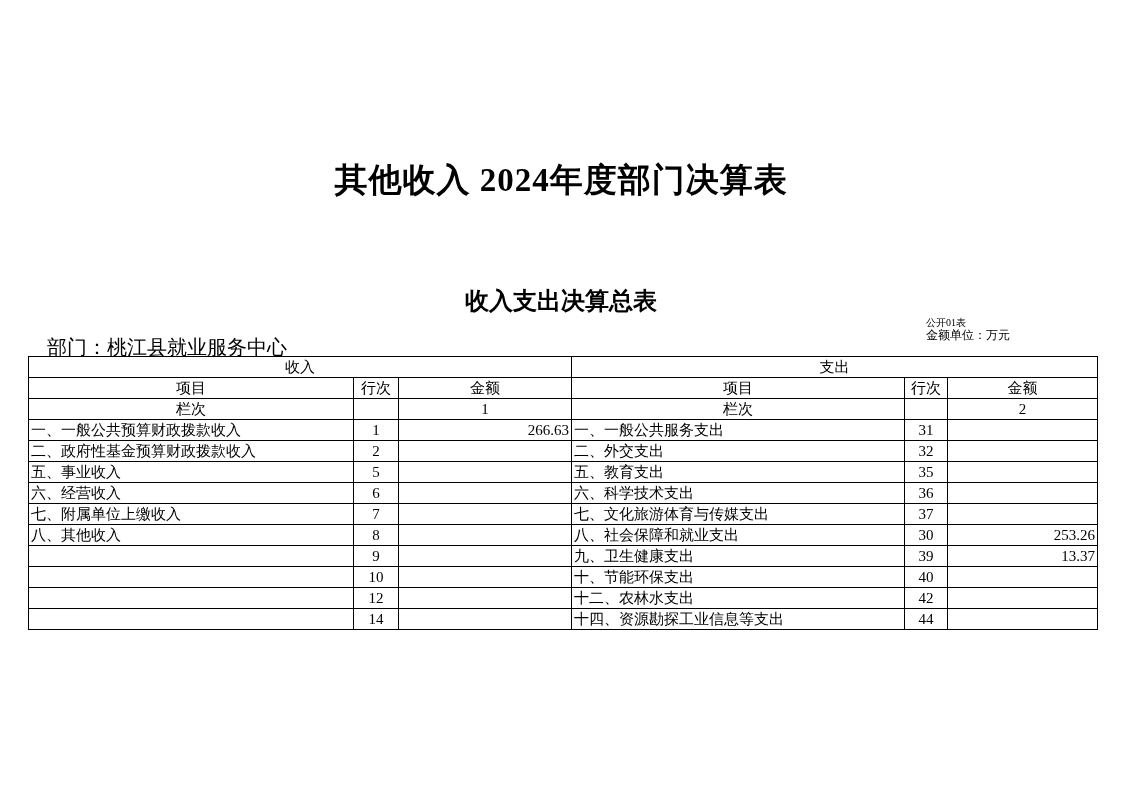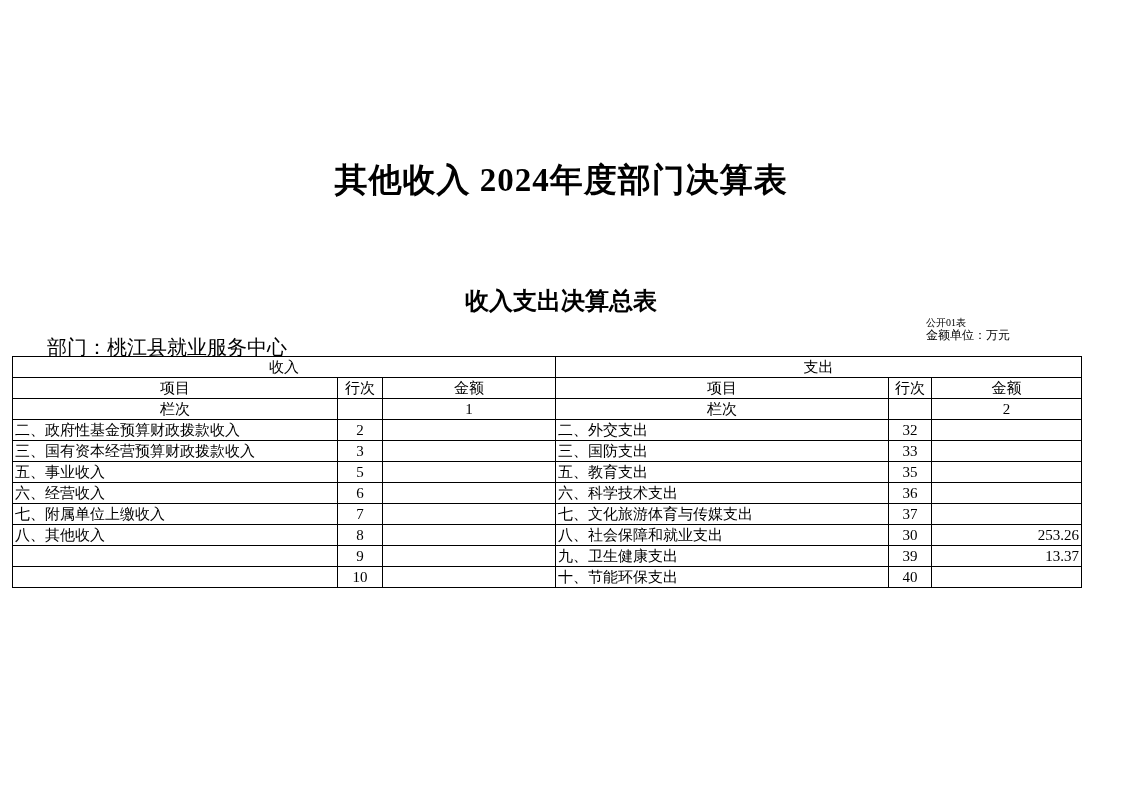--- a/index.html
+++ b/index.html
@@ -49,21 +49,21 @@
   }
   .unit {
     position: absolute;
     top: 327px;
     left: 926px;
     font-size: 12px;
   }
   table.summary {
     position: absolute;
     top: 356px;
-    left: 12px;
+    left: 28px;
     width: 1069px;
     border-collapse: collapse;
     table-layout: fixed;
   }
   table.summary td {
     border: 1px solid #000000;
     height: 20px;
     font-size: 15px;
     line-height: 1.1;
     padding: 0 2px;
@@ -108,33 +108,33 @@
     </tr>
     <tr>
       <td class="c">栏次</td>
       <td class="c"></td>
       <td class="c">1</td>
       <td class="c">栏次</td>
       <td class="c"></td>
       <td class="c">2</td>
     </tr>
     <tr>
+      <td class="item">一、一般公共预算财政拨款收入</td>
+      <td class="c">1</td>
+      <td class="amt">266.63</td>
+      <td class="item">一、一般公共服务支出</td>
+      <td class="c">31</td>
+      <td class="amt"></td>
+    </tr>
+    <tr>
       <td class="item">二、政府性基金预算财政拨款收入</td>
       <td class="c">2</td>
       <td class="amt"></td>
       <td class="item">二、外交支出</td>
       <td class="c">32</td>
-      <td class="amt"></td>
-    </tr>
-    <tr>
-      <td class="item">三、国有资本经营预算财政拨款收入</td>
-      <td class="c">3</td>
-      <td class="amt"></td>
-      <td class="item">三、国防支出</td>
-      <td class="c">33</td>
       <td class="amt"></td>
     </tr>
     <tr>
       <td class="item">五、事业收入</td>
       <td class="c">5</td>
       <td class="amt"></td>
       <td class="item">五、教育支出</td>
       <td class="c">35</td>
       <td class="amt"></td>
     </tr>
@@ -169,16 +169,32 @@
       <td class="item">九、卫生健康支出</td>
       <td class="c">39</td>
       <td class="amt">13.37</td>
     </tr>
     <tr>
       <td class="item"></td>
       <td class="c">10</td>
       <td class="amt"></td>
       <td class="item">十、节能环保支出</td>
       <td class="c">40</td>
+      <td class="amt"></td>
+    </tr>
+    <tr>
+      <td class="item"></td>
+      <td class="c">12</td>
+      <td class="amt"></td>
+      <td class="item">十二、农林水支出</td>
+      <td class="c">42</td>
+      <td class="amt"></td>
+    </tr>
+    <tr>
+      <td class="item"></td>
+      <td class="c">14</td>
+      <td class="amt"></td>
+      <td class="item">十四、资源勘探工业信息等支出</td>
+      <td class="c">44</td>
       <td class="amt"></td>
     </tr>
   </tbody>
 </table>
 
 </body></html>

